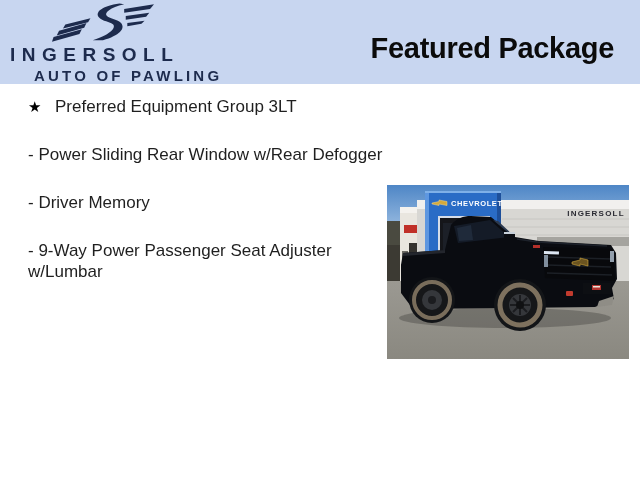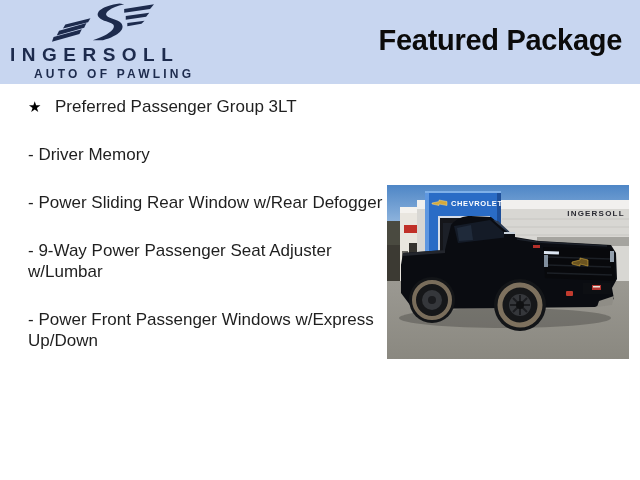--- a/index.html
+++ b/index.html
@@ -19,26 +19,26 @@
     color:#1d2b4d;
   }
   .logo-emblem{
     display:block;margin-left:42px;width:102px;height:42px;
   }
   .logo-brand{
     font-size:19px;font-weight:700;letter-spacing:6.5px;
     color:#1d2b4d;white-space:nowrap;line-height:1;margin-top:1px;
   }
   .logo-tagline{
-    font-size:12px;font-weight:700;letter-spacing:3.2px;
+    font-size:15px;font-weight:700;letter-spacing:3.2px;
     color:#1d2b4d;white-space:nowrap;line-height:1;
     margin-top:4px;margin-left:24px;
   }
   .page-title{
-    position:absolute;right:18px;top:24px;margin:0;
+    position:absolute;right:18px;top:24px;margin:8px;
     font-size:29px;font-weight:700;color:#0b0b0b;letter-spacing:-0.3px;
     white-space:nowrap;
   }
   
   .features{
     position:absolute;left:28px;top:96px;width:360px;
     margin:0;padding:0;list-style:none;
     font-size:17px;line-height:21px;color:#1f1f1f;
   }
   .features li{margin:0 0 27px 0;}
@@ -76,26 +76,25 @@
     </svg>
     <div class="logo-brand">INGERSOLL</div>
     <div class="logo-tagline">AUTO OF PAWLING</div>
   </div>
   <h1 class="page-title">Featured Package</h1>
 </div>
 
 <ul class="features">
   <li class="lead">
     <span class="star">★</span>
-    <span>Preferred Passenger Group 3LT</span>
+    <span>Preferred Equipment Group 3LT</span>
   </li>
+  <li>- Power Sliding Rear Window w/Rear Defogger</li>
   <li>- Driver Memory</li>
-  <li>- Power Sliding Rear Window w/Rear Defogger</li>
   <li>- 9-Way Power Passenger Seat Adjuster w/Lumbar</li>
-  <li>- Power Front Passenger Windows w/Express Up/Down</li>
 </ul>
 
 <div class="photo">
   <svg width="242" height="174" viewBox="0 0 242 174" xmlns="http://www.w3.org/2000/svg">
     <defs>
       <linearGradient id="sky" x1="0" y1="0" x2="0" y2="1">
         <stop offset="0" stop-color="#4e86c6"></stop>
         <stop offset="1" stop-color="#b9d2ec"></stop>
       </linearGradient>
       <linearGradient id="pave" x1="0" y1="0" x2="0" y2="1">

